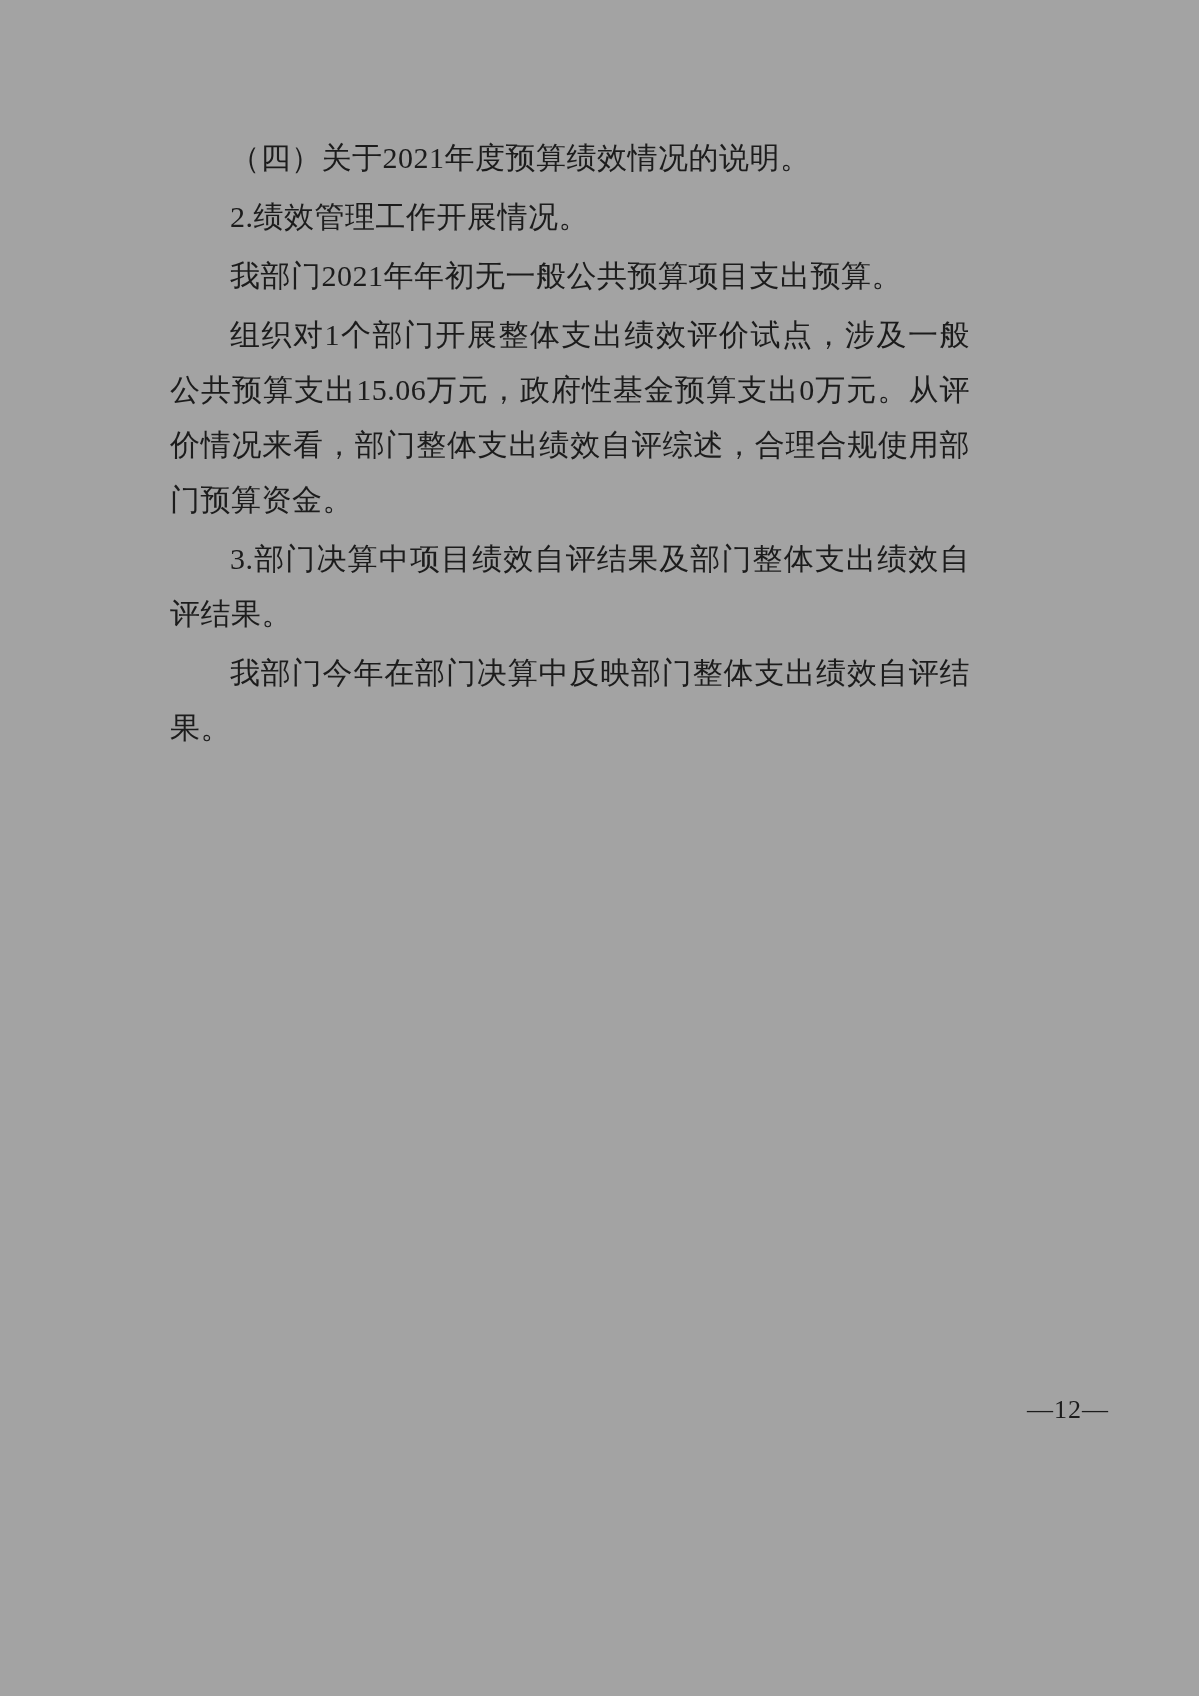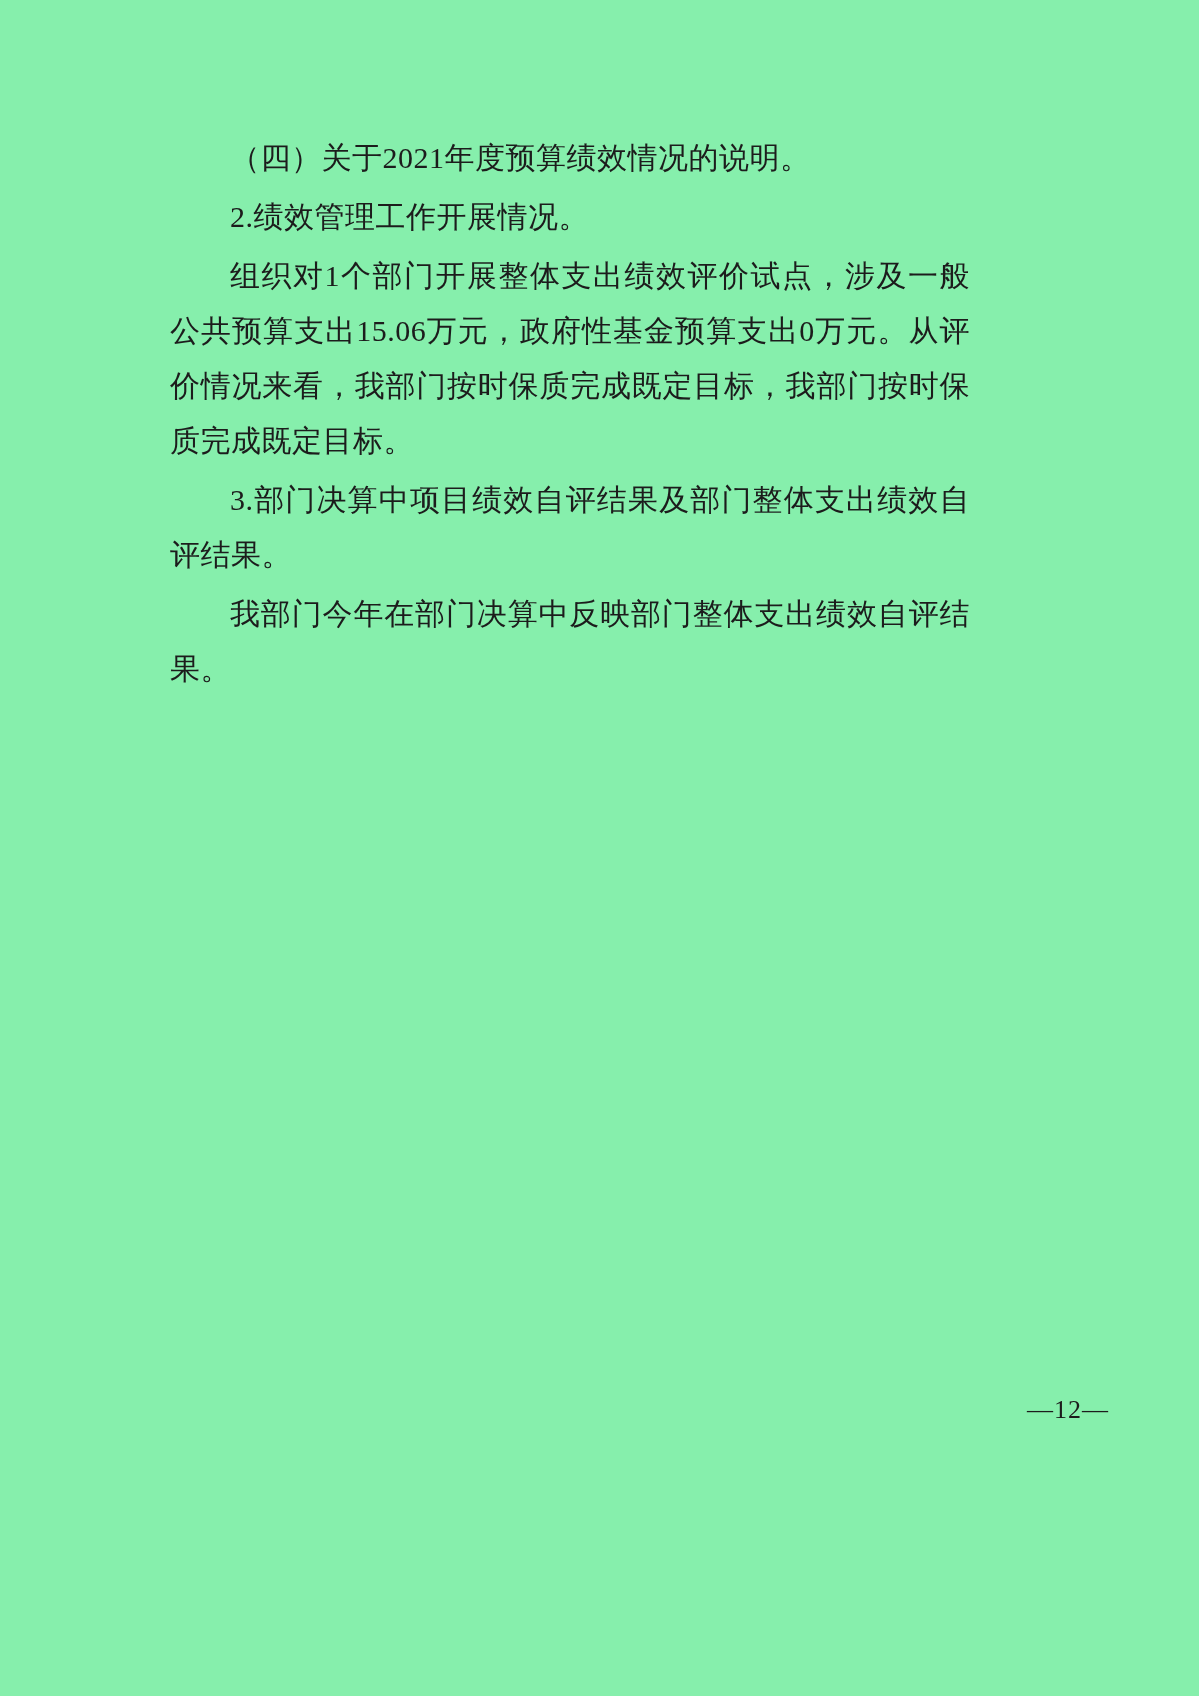--- a/index.html
+++ b/index.html
@@ -14,21 +14,21 @@
     font-family: "Liberation Serif", "DejaVu Serif", serif;
     color: #1a1a1a;
     overflow: hidden;
   }
   .page {
     position: absolute;
     top: 0;
     left: 0;
     width: 1199px;
     height: 1696px;
-    background: #86efac;
+    background: #a3a3a3;
   }
   .content {
     position: absolute;
     left: 170px;
     top: 130px;
     width: 800px;
   }
   p.para {
     margin: 0 0 4px 0;
     font-size: 30px;
@@ -56,21 +56,22 @@
   }
 </style>
 </head>
 <body>
 
 <div class="page">
 
   <div class="content">
     <p class="para">（四）关于2021年度预算绩效情况的说明。</p>
     <p class="para">2.绩效管理工作开展情况。</p>
-    <p class="para">组织对1个部门开展整体支出绩效评价试点，涉及一般公共预算支出15.06万元，政府性基金预算支出0万元。从评价情况来看，我部门按时保质完成既定目标，我部门按时保质完成既定目标。</p>
+    <p class="para">我部门2021年年初无一般公共预算项目支出预算。</p>
+    <p class="para">组织对1个部门开展整体支出绩效评价试点，涉及一般公共预算支出15.06万元，政府性基金预算支出0万元。从评价情况来看，部门整体支出绩效自评综述，合理合规使用部门预算资金。</p>
     <p class="para">3.部门决算中项目绩效自评结果及部门整体支出绩效自评结果。</p>
     <p class="para">我部门今年在部门决算中反映部门整体支出绩效自评结果。</p>
   </div>
 
   <div class="footer">
     <span class="footer-inner">—12—</span>
   </div>
 
 </div>
 

